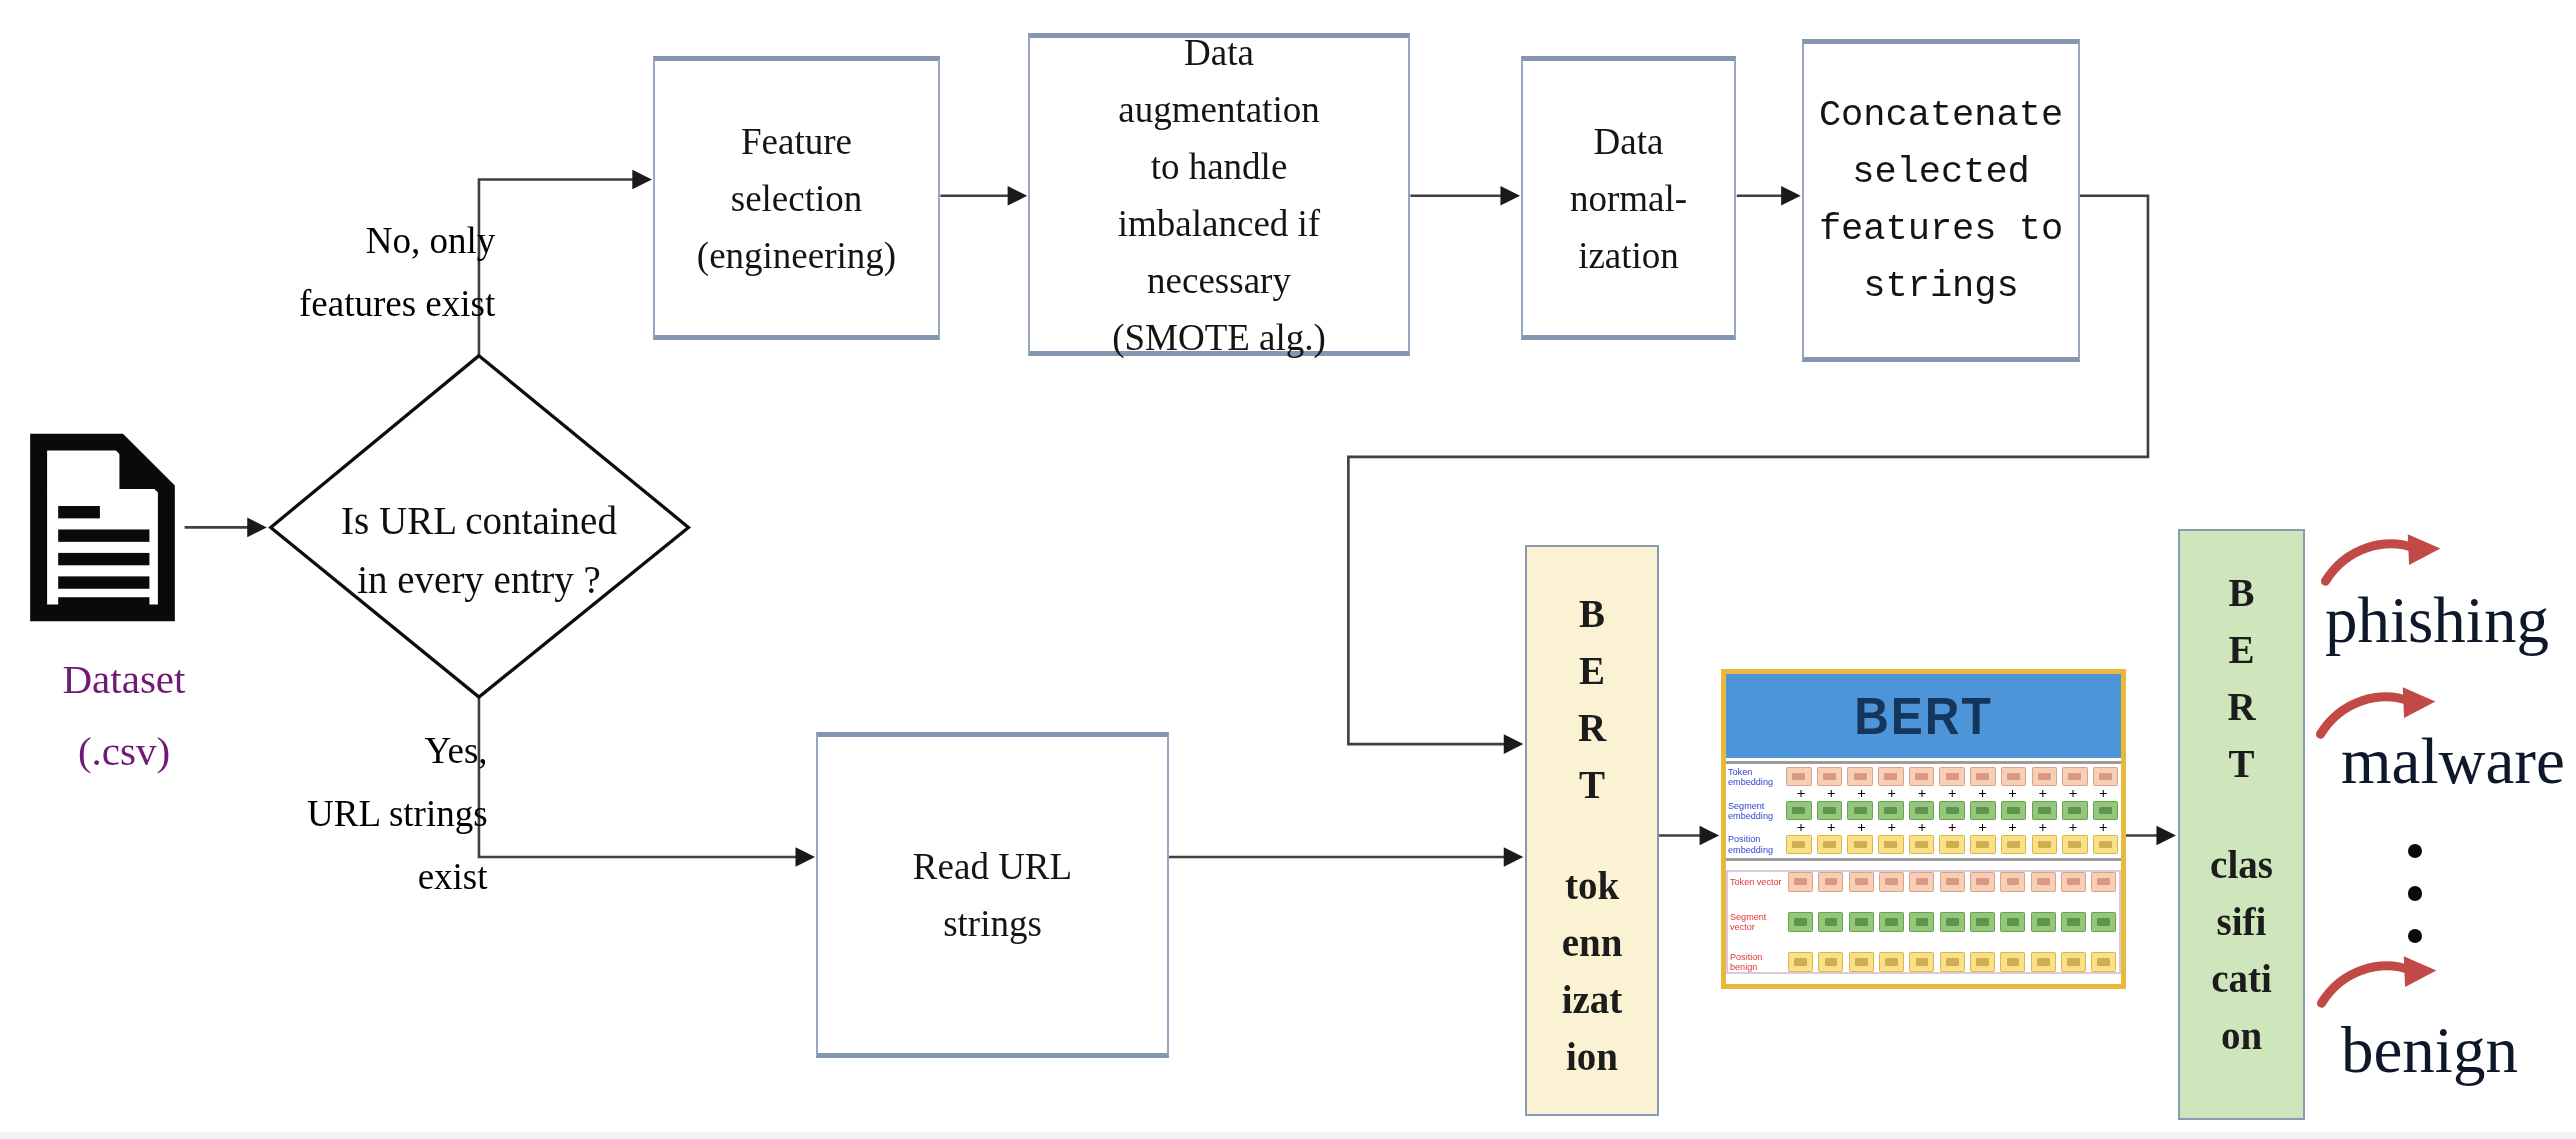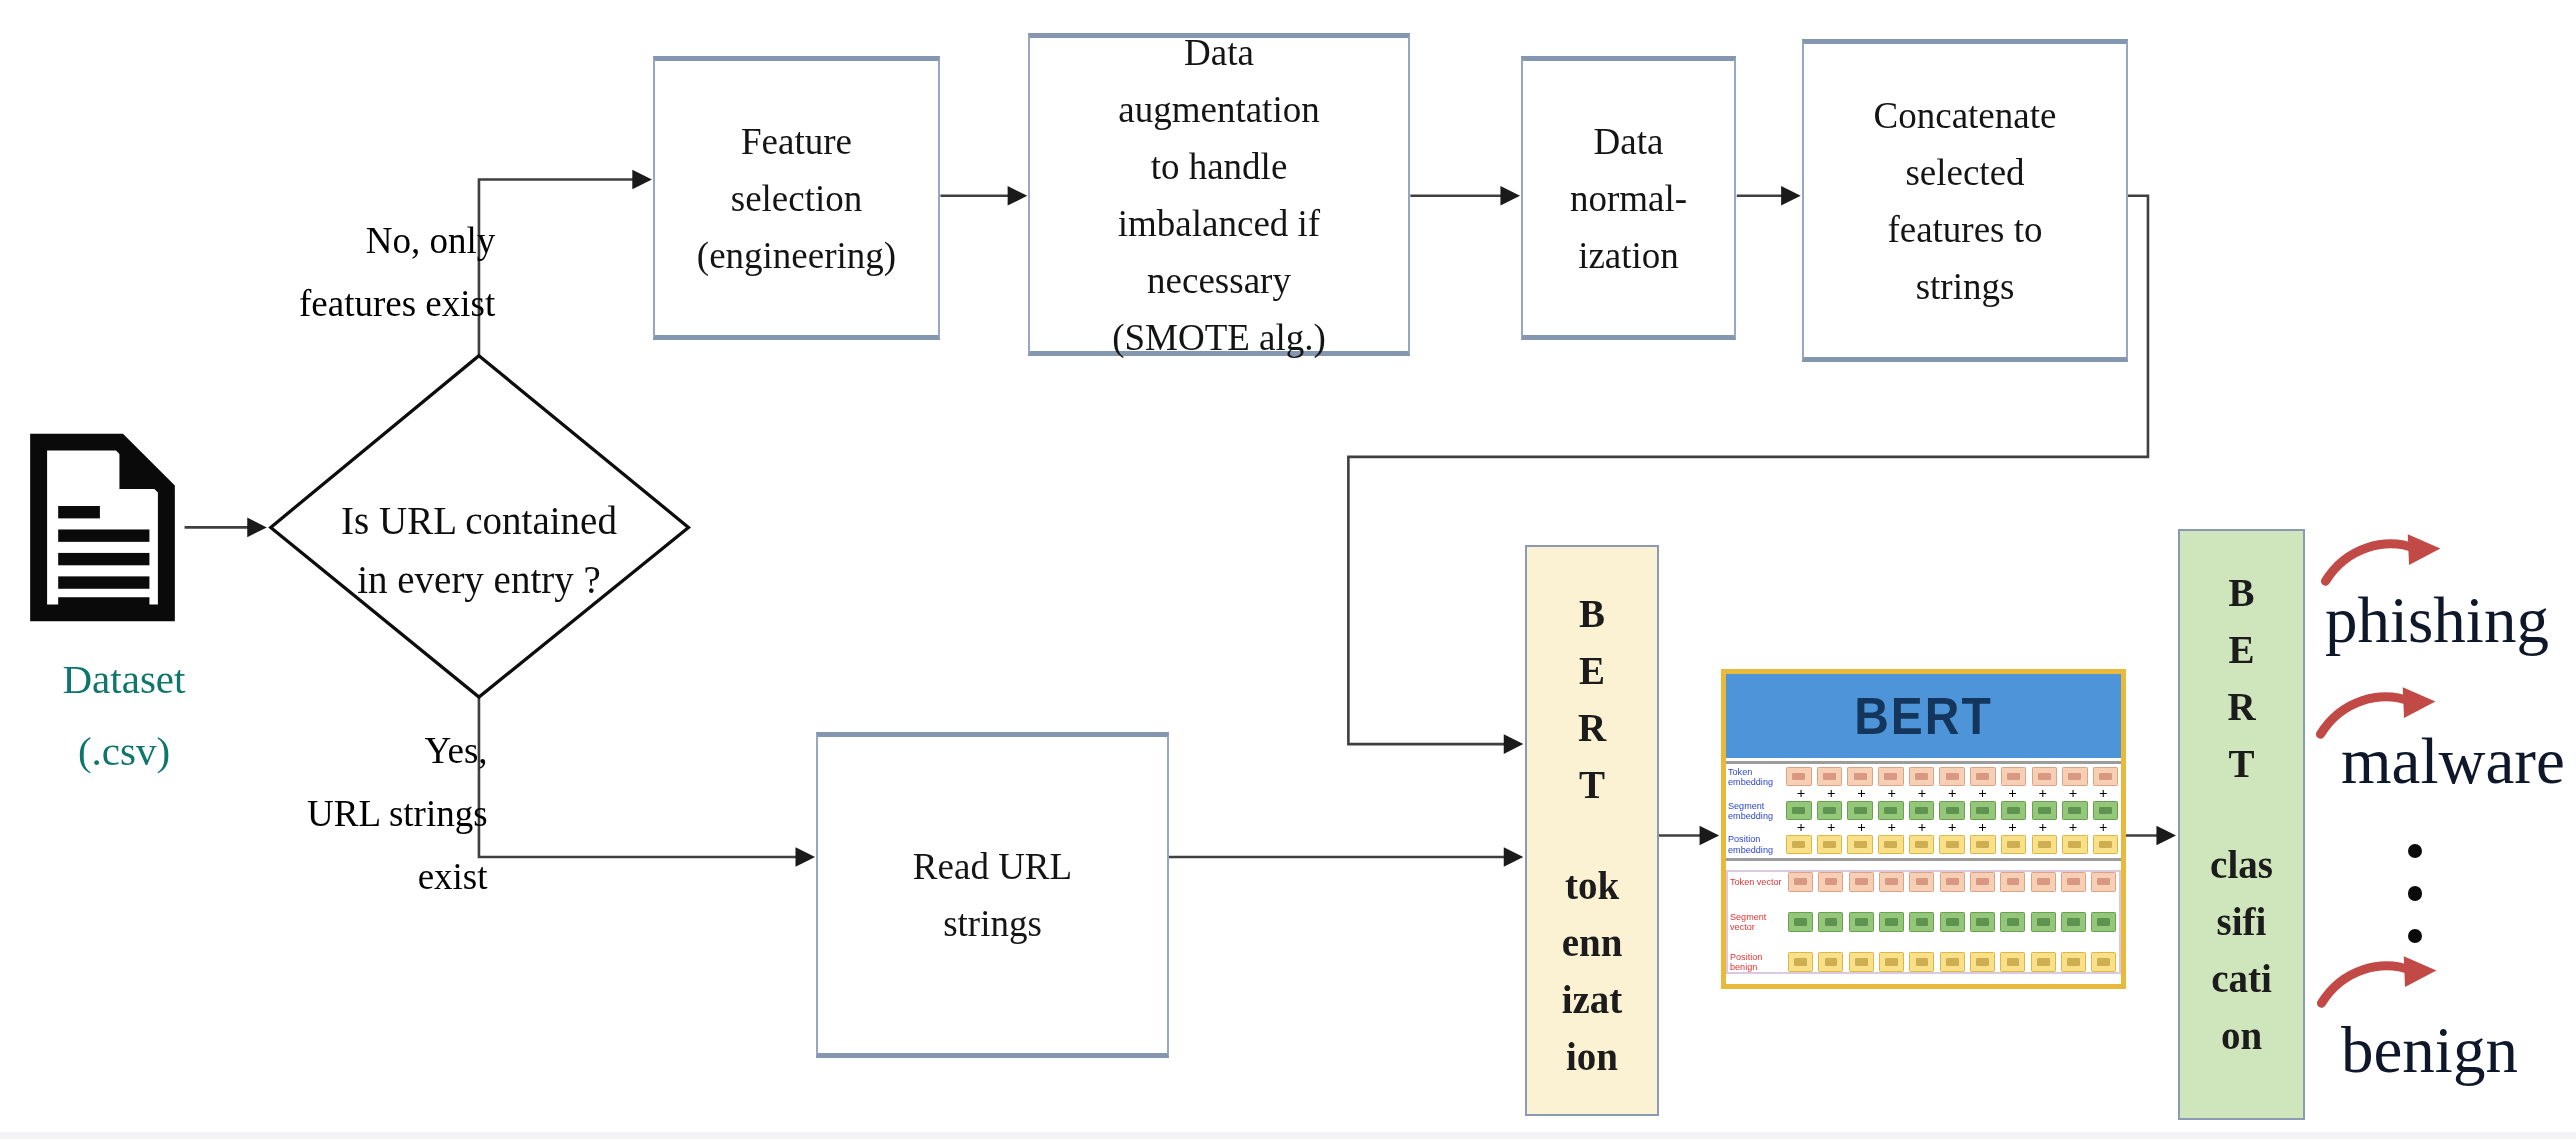--- a/index.html
+++ b/index.html
@@ -13,37 +13,37 @@
   .pbox{
     position:absolute;box-sizing:border-box;background:#fff;
     border:2.6px solid #97a7c2;border-top:5.9px solid #8496b0;border-bottom:5.9px solid #8496b0;
     display:flex;align-items:center;justify-content:center;text-align:center;
   }
   .pbox .lines{font-size:37px;line-height:57px;color:#141414;}
 
   #box-feature{left:653px;top:56px;width:287px;height:284px;}
   #box-aug{left:1028px;top:33px;width:382px;height:323px;}
   #box-norm{left:1521px;top:56px;width:215px;height:284px;}
-  #box-concat{left:1802px;top:39px;width:326px;height:323px;}
+  #box-concat{left:1802px;top:39px;width:278px;height:323px;font-family:Liberation Mono, monospace;}
   #box-read{left:816px;top:732px;width:353px;height:326px;}
 
   
   #decision-text{
     position:absolute;left:283px;top:491px;width:392px;text-align:center;
     font-size:39px;line-height:59px;color:#0e0e0e;
   }
   
   .branch-label{position:absolute;font-size:37px;line-height:63px;color:#000000;text-align:right;}
   #no-label{left:299px;top:209px;}
   #yes-label{left:307px;top:719px;}
 
   
   #dataset-icon{position:absolute;left:23.5px;top:433px;width:157px;height:189px;}
   #dataset-label{position:absolute;left:13px;top:643px;width:222px;text-align:center;
-    font-size:41px;line-height:72px;color:#0f766e;}
+    font-size:41px;line-height:72px;color:#701a75;}
 
   
   .vbox{
     position:absolute;box-sizing:border-box;
     border:2.6px solid #8a99b4;display:flex;flex-direction:column;align-items:center;
     font-size:39px;font-weight:600;line-height:57px;color:#1c1c1c;text-align:center;
   }
   #box-token{left:1525px;top:545px;width:134px;height:571px;background:#fbf2d3;padding-top:38px;}
   #box-classify{left:2178px;top:529px;width:127px;height:591px;background:#cfe5bc;padding-top:33px;}
   .vgap{height:44px;}

